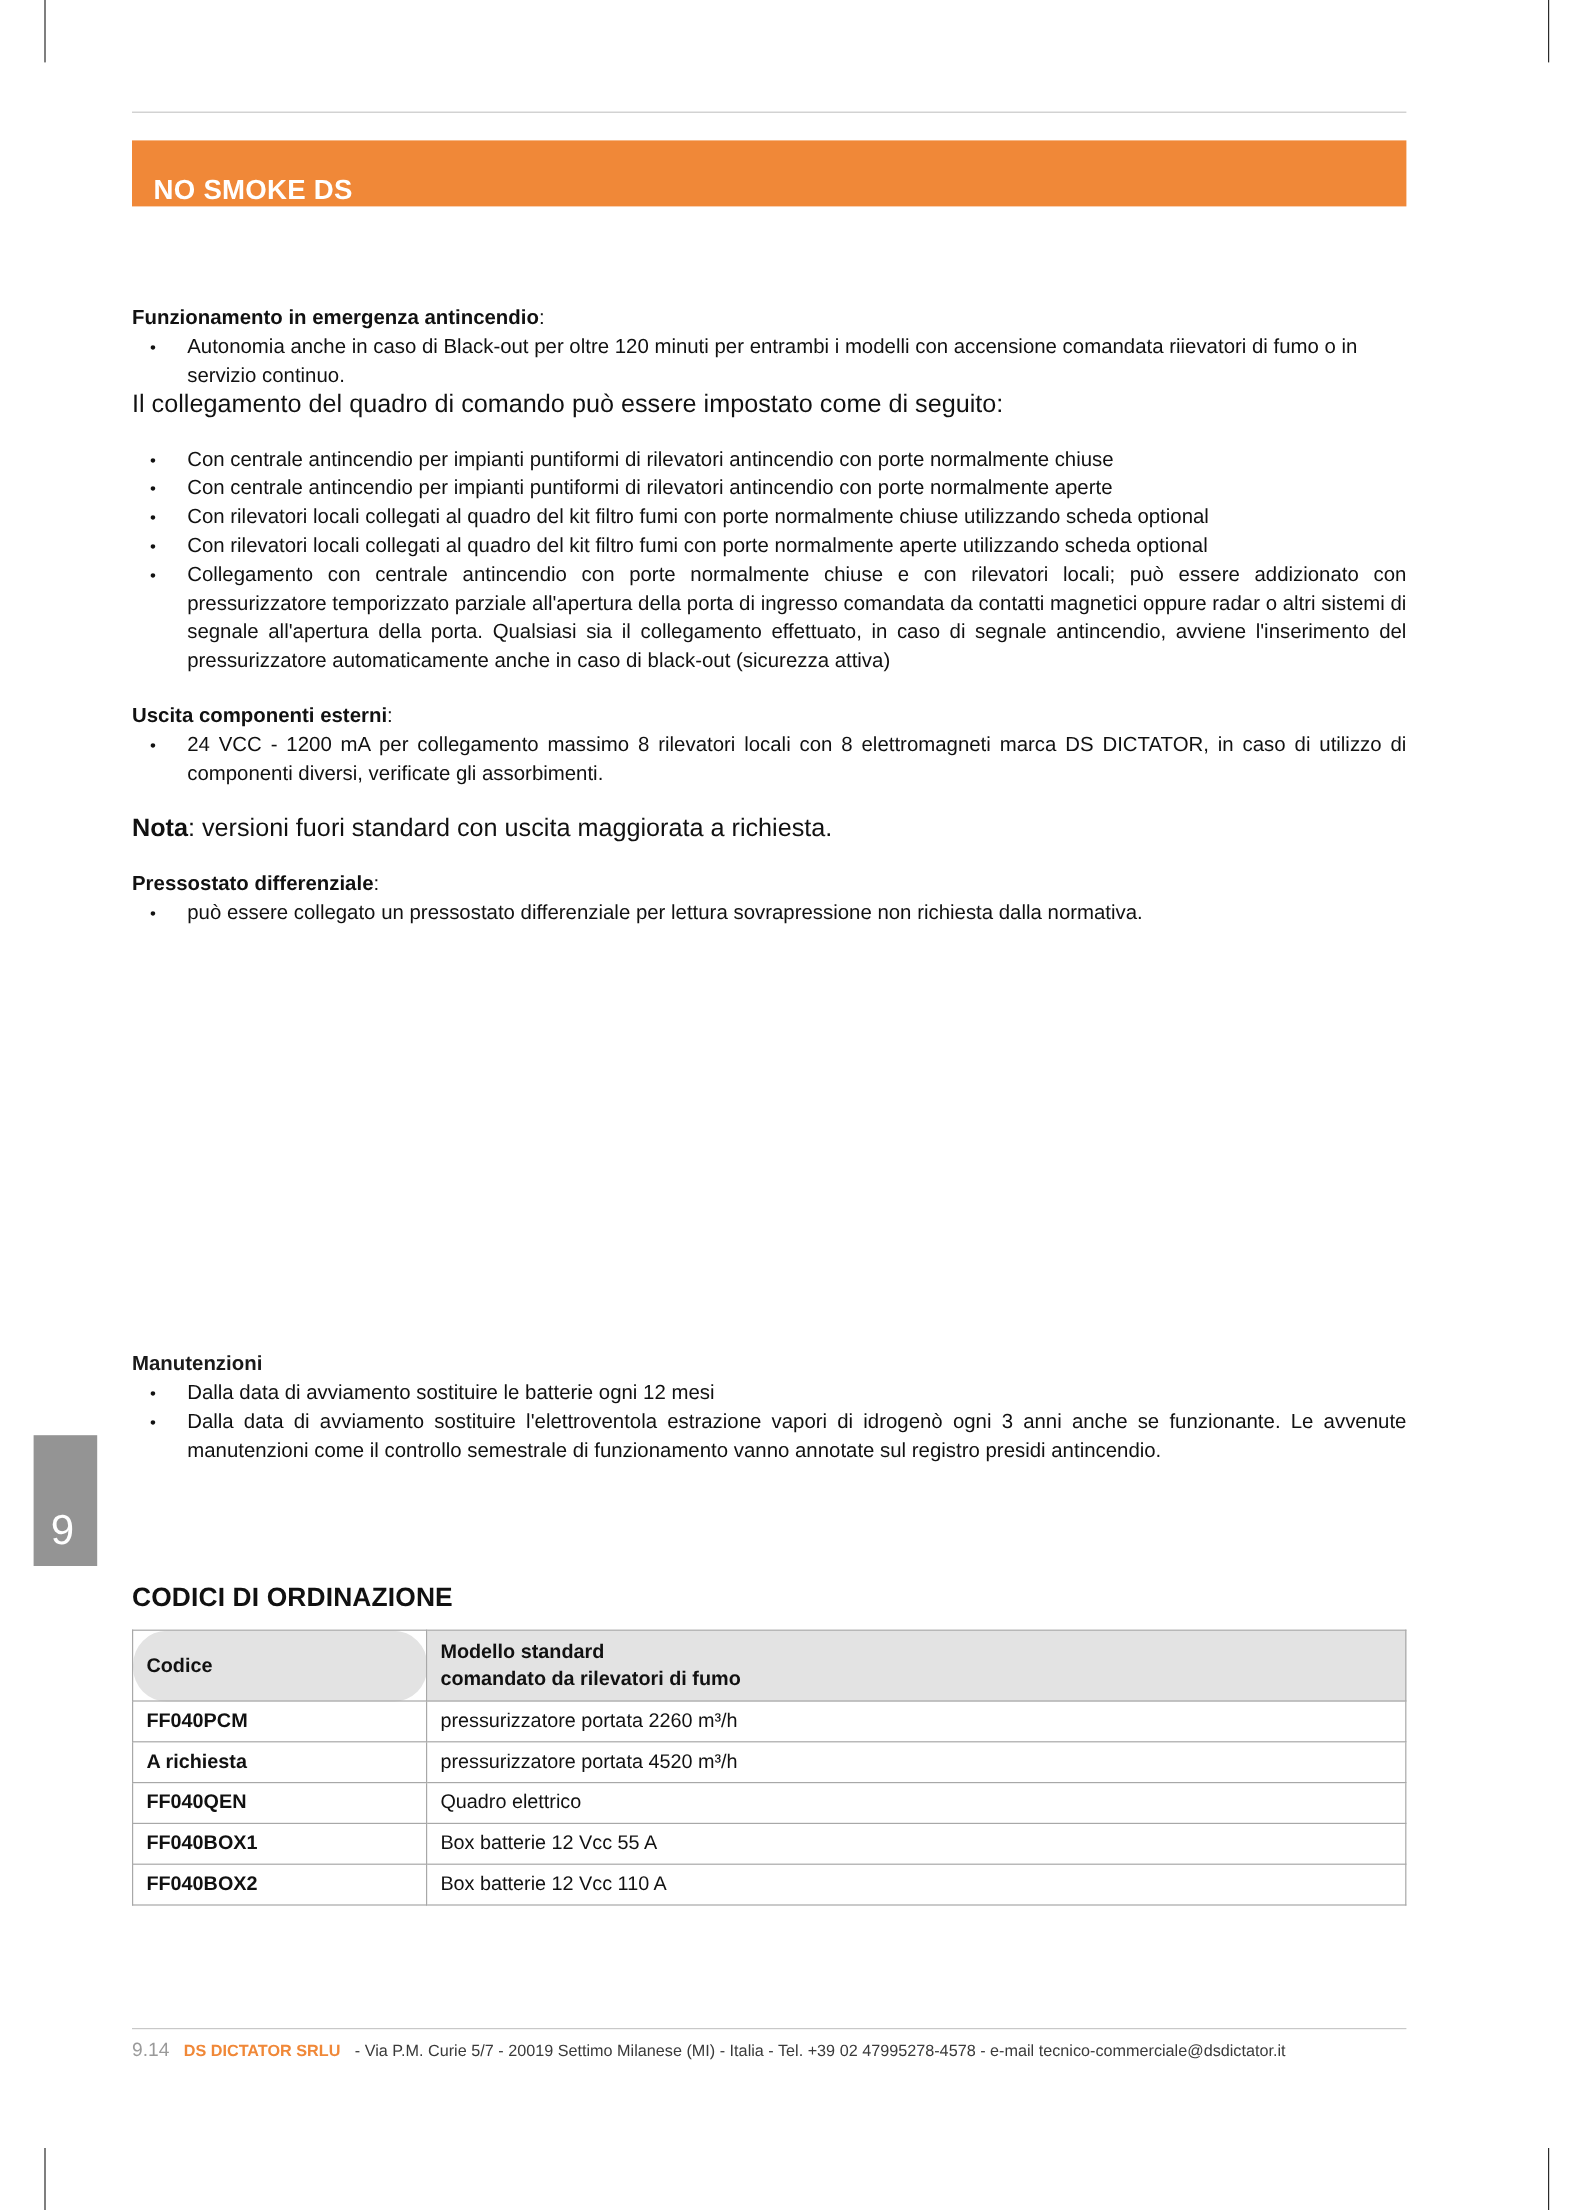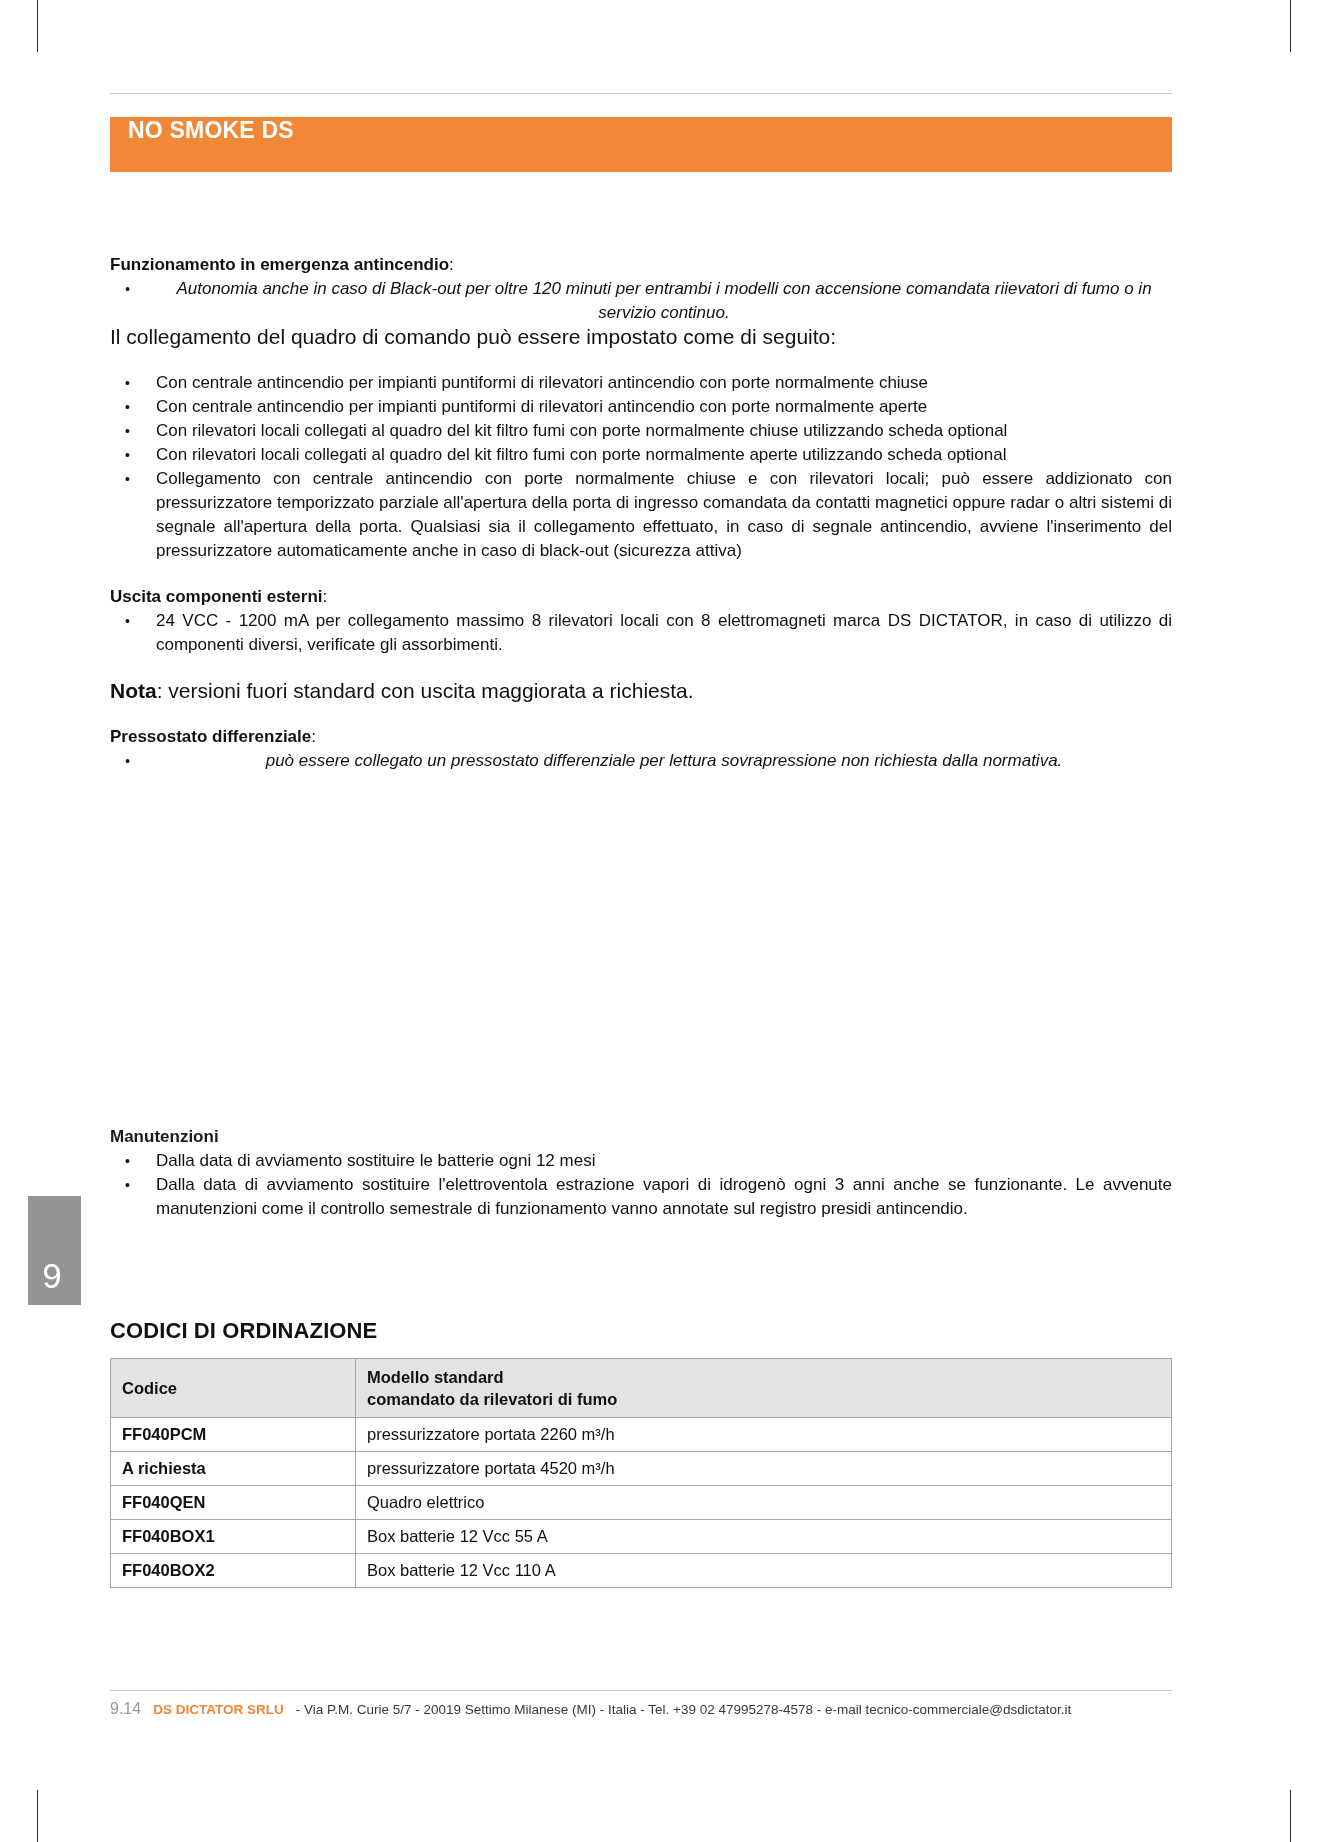--- a/index.html
+++ b/index.html
@@ -18,21 +18,21 @@
   
   .top-rule {
     position: absolute; left: 110px; top: 93px; width: 1062px; height: 1px;
     background: #c8c8c8;
   }
 
   
   .banner {
     position: absolute; left: 110px; top: 117px; width: 1062px; height: 55px;
     background: #f08838;
-    display: flex; align-items: flex-start;
+    display: flex; align-items: flex-end;
   }
   .banner-title {
     color: #ffffff; font-size: 23px; font-weight: bold; letter-spacing: .2px;
     padding-left: 18px;
   }
 
   
   .content {
     position: absolute; left: 110px; top: 253px; width: 1062px;
   }
@@ -53,21 +53,21 @@
     font-size: 17px;
     line-height: 24px;
     color: #111;
     text-align: justify;
   }
   ul.bl > li::before {
     content: "•";
     position: absolute; left: 15px; top: 0;
     font-size: 14px; line-height: 24px; color: #111;
   }
-  ul.bl.nojust > li { text-align: center; font-style: italic; }
+  ul.bl.nojust > li { text-align: left; }
   .gap-m { height: 22px; }
 
   
   .page-tab {
     position: absolute; left: 28px; top: 1196px; width: 53px; height: 109px;
     background: #949494;
     display: flex; align-items: flex-end; justify-content: center;
   }
   .page-tab span {
     color: #ffffff; font-size: 35px; font-weight: normal;
@@ -94,21 +94,21 @@
     border: 1px solid #a8a8a8;
     padding: 7px 11px;
     font-size: 16.5px;
     color: #111;
     vertical-align: middle;
   }
   table.codes thead th {
     background: #e3e3e3;
     height: 54px;
   }
-  table.codes thead th.c1 { text-align: left; font-weight: bold; width: 245px; }
+  table.codes thead th.c1 { text-align: left; font-weight: bold; width: 245px; border-radius: 28px; }
   table.codes thead th.c2 { text-align: left; font-weight: bold; line-height: 22px; }
   table.codes tbody td.c1 { font-weight: bold; width: 245px; height: 33px; }
   table.codes tbody td.c2 { font-weight: normal; }
 
   
   .footer-rule {
     position: absolute; left: 110px; top: 1690px; width: 1062px; height: 1px;
     background: #c8c8c8;
   }
   .footer {

